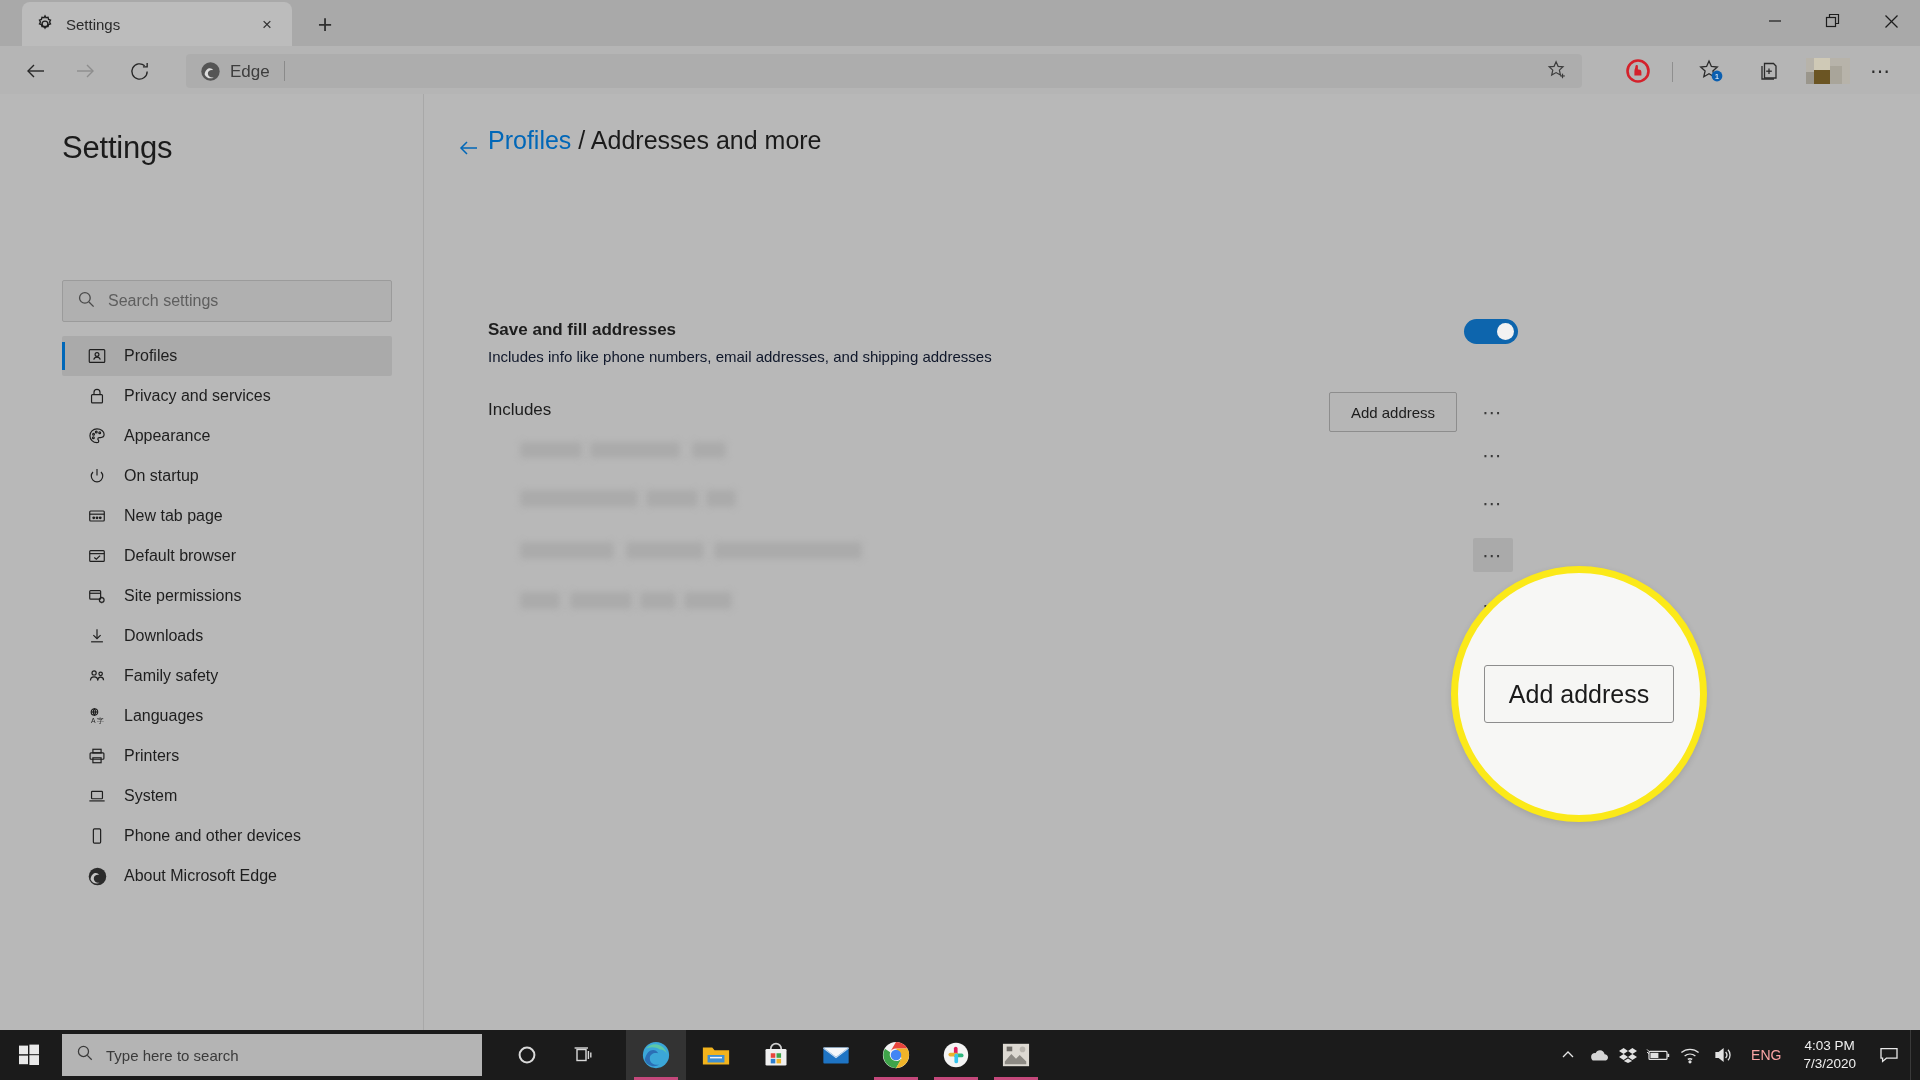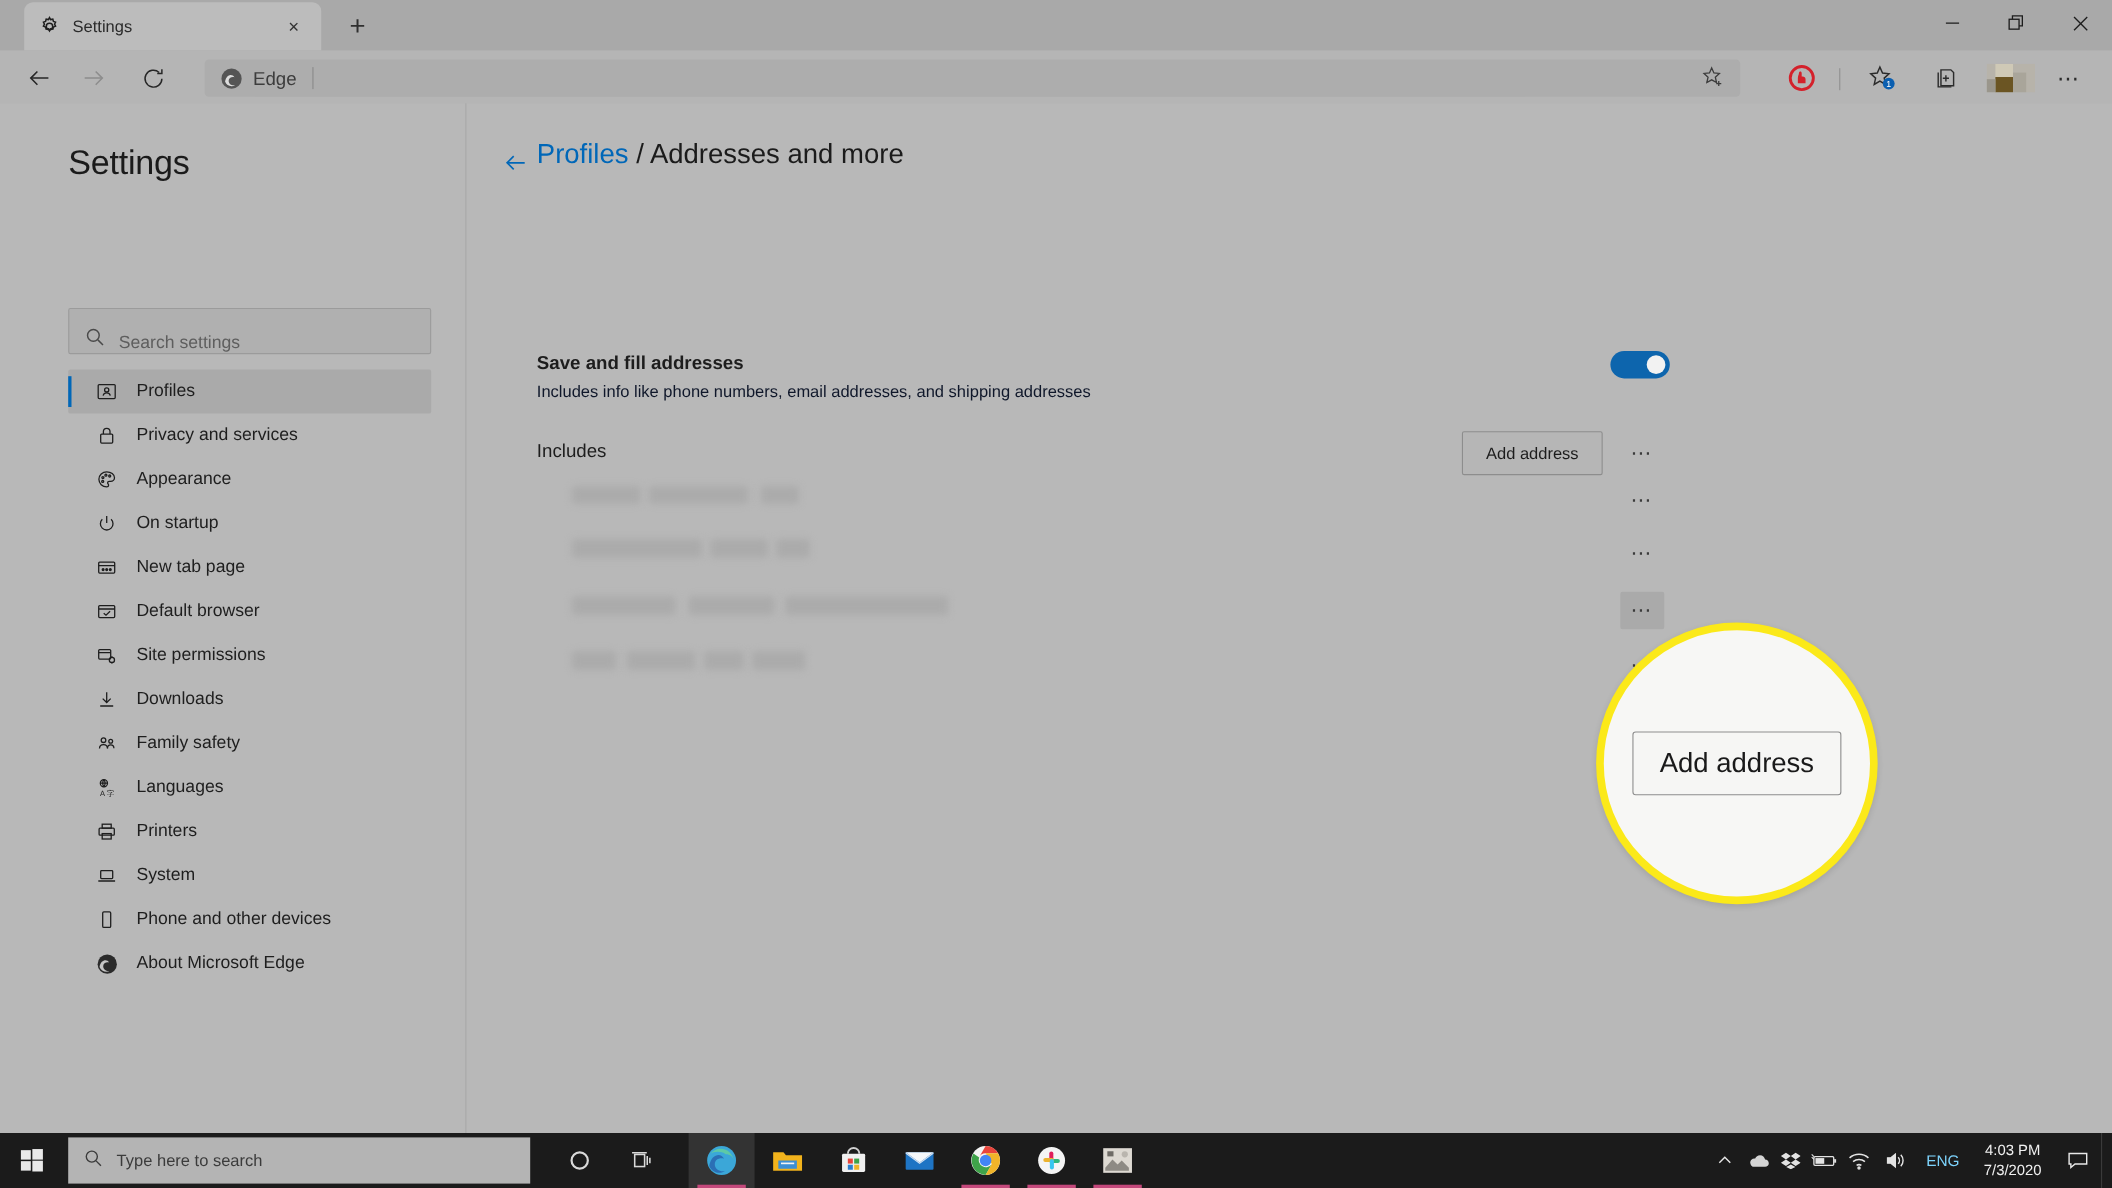--- a/index.html
+++ b/index.html
@@ -94,21 +94,21 @@
     position:absolute; left:0; top:0; width:424px; height:936px;
     border-right:1px solid #a8a8a8;
   }
   #settings-title {
     position:absolute; left:62px; top:36px;
     font-size:31px; color:#1b1b1b; font-weight:400; letter-spacing:-0.2px;
   }
   #search-box {
     position:absolute; left:62px; top:186px; width:330px; height:42px;
     background:#b0b0b0; border:1px solid #9b9b9b; border-radius:2px;
-    display:flex; align-items:flex-end; padding:0 14px;
+    display:flex; align-items:center; padding:0 14px;
   }
   #search-icon { flex:none; margin-right:12px; }
   #search-input {
     flex:1; background:transparent; border:none; outline:none;
     font-family:"Liberation Sans", sans-serif; font-size:16px; color:#3c3c3c;
   }
   #search-input::placeholder { color:#5e5e5e; }
 
   #navlist { position:absolute; left:62px; top:242px; width:330px; }
   .nav-item {
@@ -233,21 +233,21 @@
   }
   .tb-app.active { background:#333333; }
   .tb-app.active::after { background:#c4487b; }
   #tray { position:absolute; right:0; top:0; height:50px; display:flex; align-items:center; }
   .tray-ico {
     width:30px; height:50px;
     display:flex; align-items:center; justify-content:center;
     color:#e6e6e6;
   }
   #tray-lang {
-    font-size:14px; color:#7dd3fc; padding:0 10px;
+    font-size:14px; color:#fca5a5; padding:0 10px;
   }
   #tray-clock {
     text-align:center; color:#f0f0f0; font-size:13.5px;
     line-height:18px; padding:0 12px;
   }
   #tray-action {
     width:42px; height:50px;
     display:flex; align-items:center; justify-content:center;
   }
   #show-desktop { width:10px; height:50px; border-left:1px solid #3a3a3a; }

